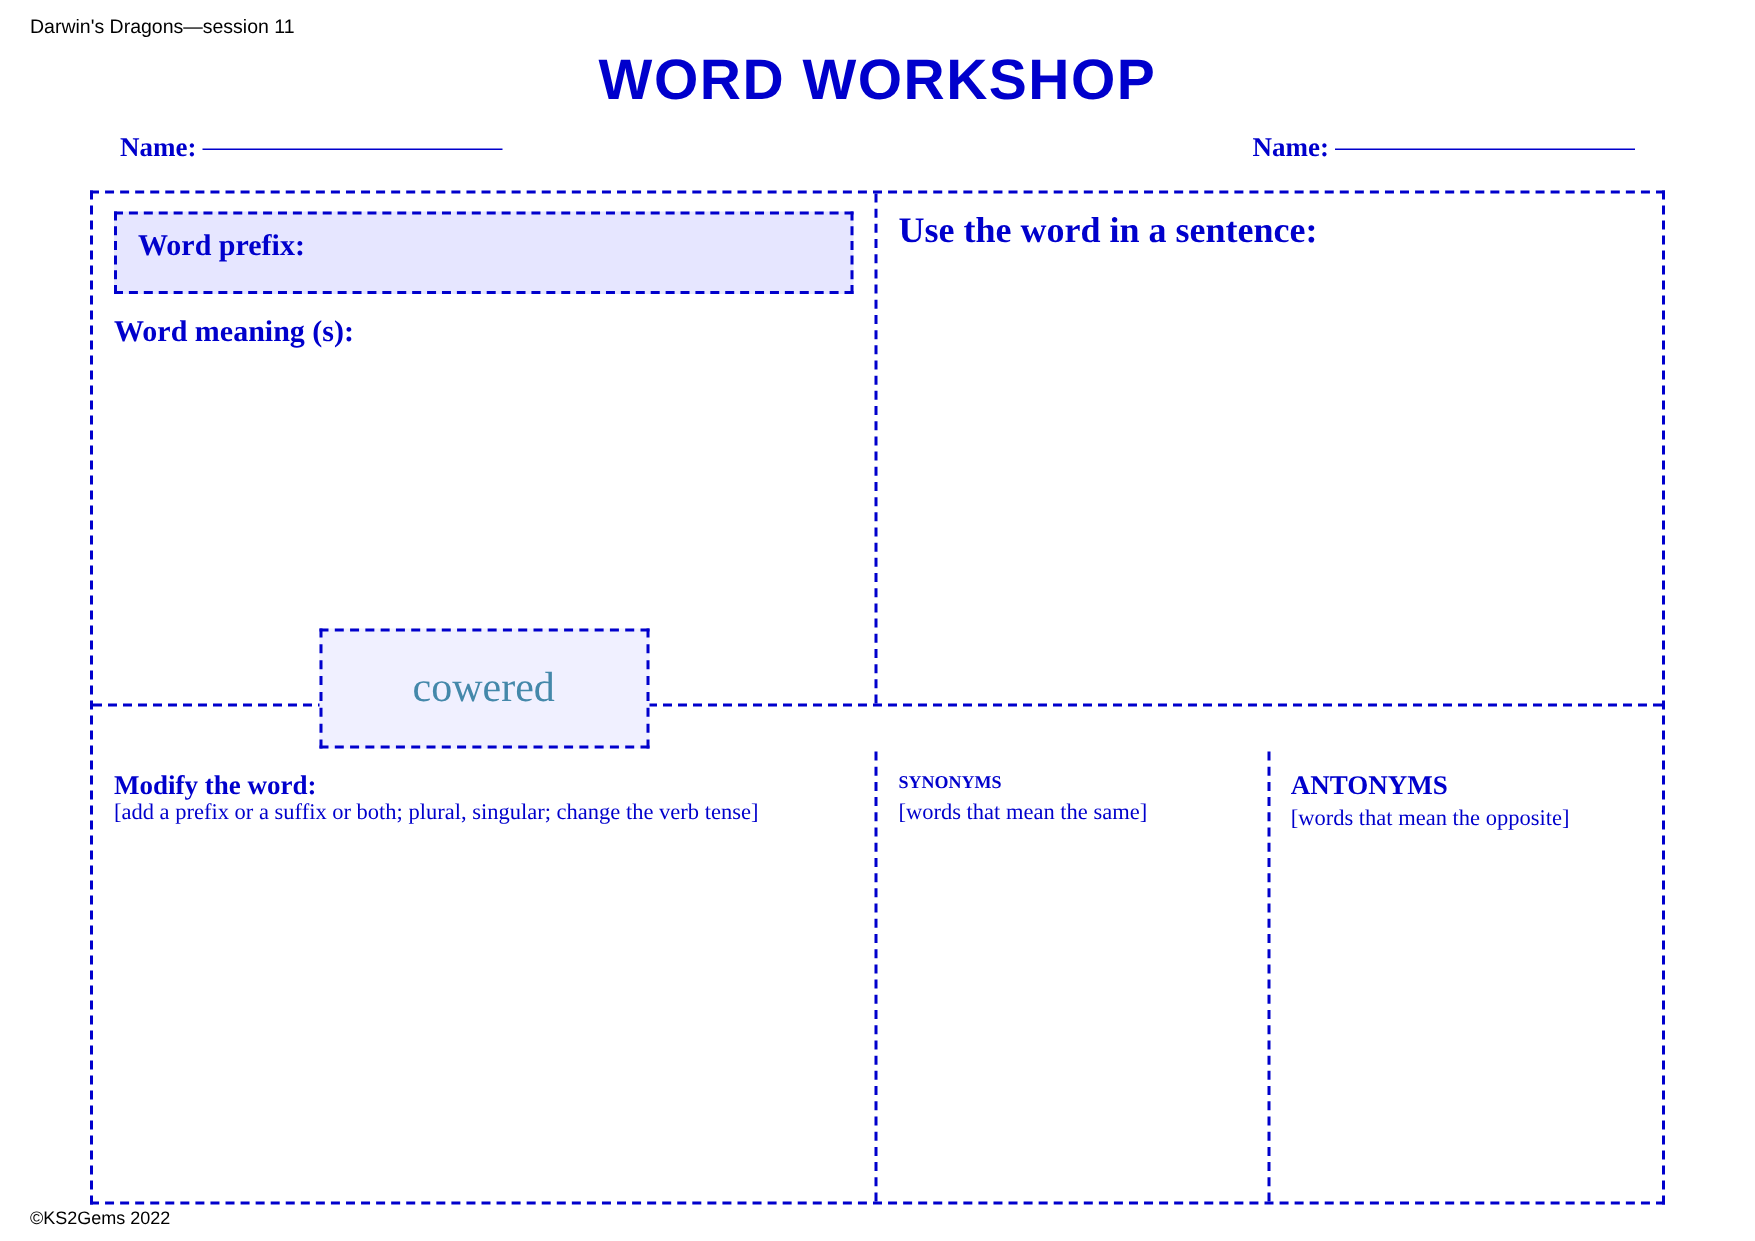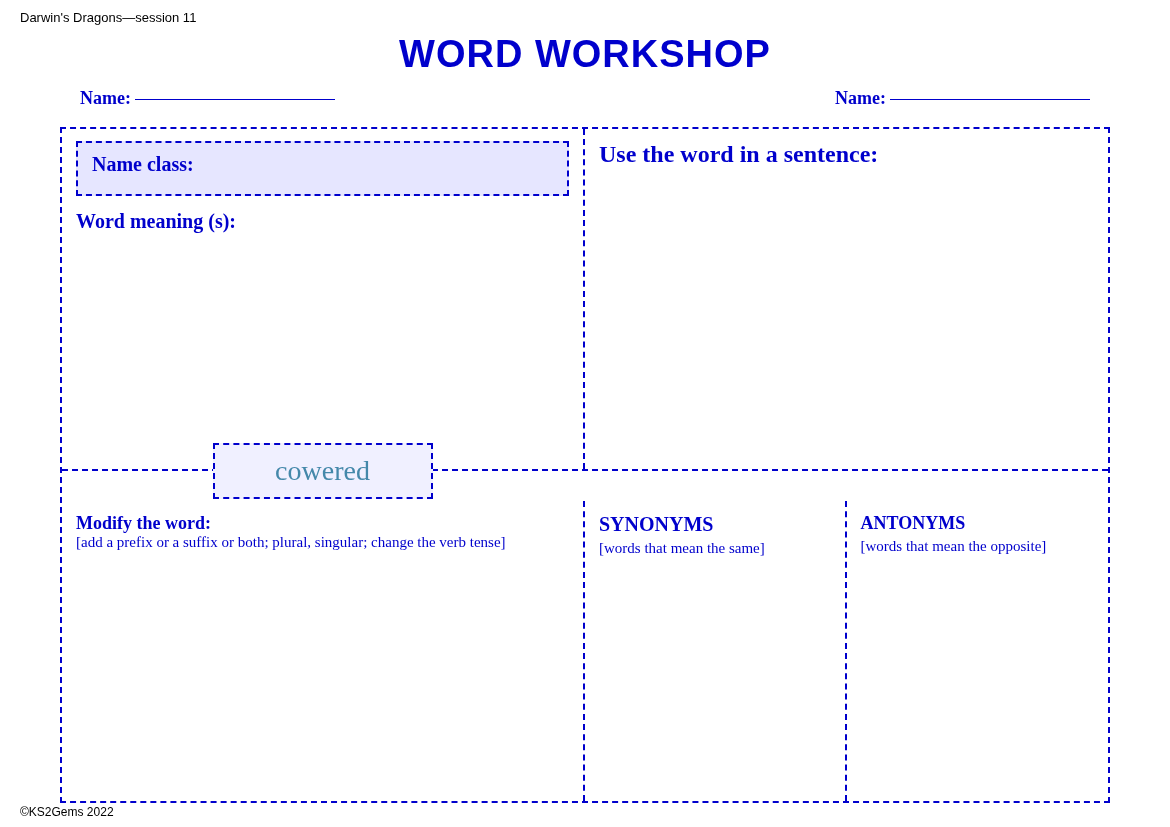--- a/index.html
+++ b/index.html
@@ -140,21 +140,21 @@
       position: absolute;
       bottom: -30px;
       left: 50%;
       transform: translateX(-50%);
       z-index: 10;
     }
 
     .center-word-box {
       border: 2px dashed #0000cc;
       background: #f0f0ff;
-      padding: 10px 30px;
+      padding: 22px 30px;
       min-width: 220px;
       text-align: center;
     }
 
     .center-word {
       color: #4488aa;
       font-size: 28px;
       font-family: 'Comic Sans MS', cursive;
     }
 
@@ -188,21 +188,21 @@
       margin-bottom: 0;
     }
 
     .modify-label span.regular {
       font-weight: normal;
       font-size: 16px;
     }
 
     .synonyms-label {
       color: #0000cc;
-      font-size: 20px;
+      font-size: 12px;
       font-weight: bold;
       margin-bottom: 4px;
     }
 
     .synonyms-label span.regular {
       font-weight: normal;
       font-size: 15px;
     }
 
     .antonyms-label {
@@ -246,21 +246,21 @@
     <span class="name-label">Name:</span>
     <span class="date-label">Name:</span>
   </div>
 
   <div class="main-grid">
 
     <div class="top-section">
 
       <div class="left-panel">
         <div class="word-class-box">
-          <span class="word-class-label">Name class:</span>
+          <span class="word-class-label">Word prefix:</span>
         </div>
         <div class="word-meaning-label">Word meaning (s):</div>
 
         <div class="center-word-container">
           <div class="center-word-box">
             <span class="center-word">cowered</span>
           </div>
         </div>
       </div>
 

